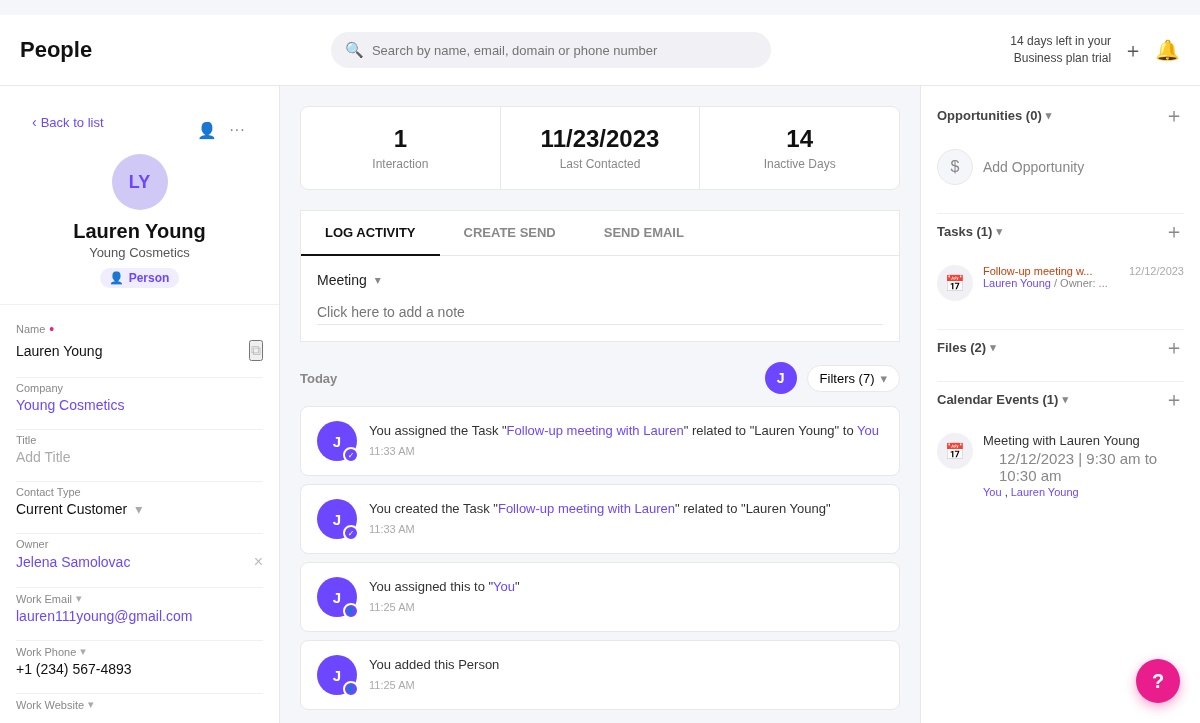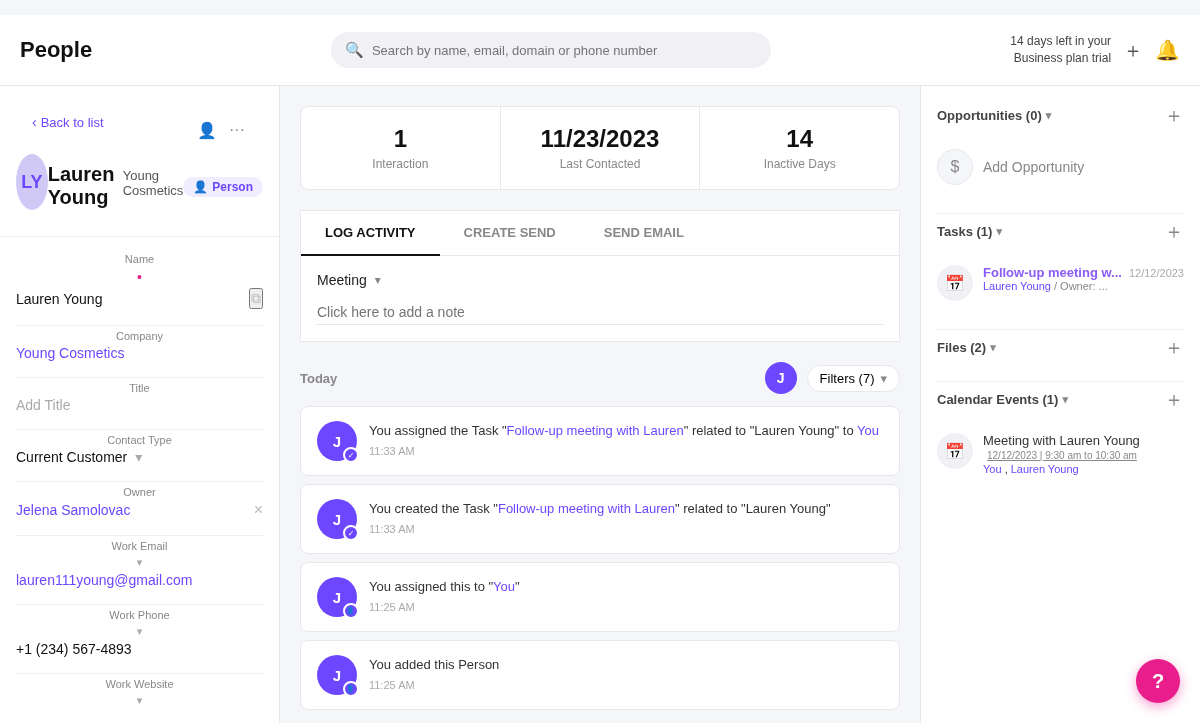--- a/index.html
+++ b/index.html
@@ -34,37 +34,37 @@
 
     
     .left-panel {
       width: 280px; min-width: 280px; background: #fff;
       border-right: 1px solid #e8e8e8; overflow-y: auto; padding: 0;
     }
     .left-top { padding: 16px 16px 0; border-bottom: 1px solid #f0f0f0; }
     .back-link { display: flex; align-items: center; gap: 4px; color: #6c47ff; font-size: 13px; cursor: pointer; text-decoration: none; margin-bottom: 16px; }
     .back-link .chevron { font-size: 14px; }
     .icon-btn { background: none; border: none; cursor: pointer; color: #888; font-size: 16px; padding: 2px; }
-    .profile-section { display: flex; flex-direction: row; align-items: center; padding: 8px 0 16px; }
+    .profile-section { display: flex; flex-direction: column; align-items: center; padding: 8px 0 16px; }
     .avatar-circle {
       width: 56px; height: 56px; border-radius: 50%;
       background: #d0c8f5; color: #6c47ff; font-size: 18px; font-weight: 700;
       display: flex; align-items: center; justify-content: center; margin-bottom: 10px;
     }
     .profile-name { font-size: 20px; font-weight: 700; color: #111; margin-bottom: 2px; }
     .profile-company { font-size: 13px; color: #555; margin-bottom: 8px; }
     .profile-badge {
       display: inline-flex; align-items: center; gap: 4px;
       background: #f0edff; color: #6c47ff; border-radius: 12px;
       padding: 3px 10px; font-size: 12px; font-weight: 600;
     }
     .back-row { display: flex; justify-content: space-between; align-items: center; padding: 12px 16px 0; }
     .fields-section { padding: 16px; }
     .field-row { margin-bottom: 16px; }
-    .field-label { font-size: 11px; color: #888; margin-bottom: 3px; display: flex; align-items: center; gap: 4px; flex-direction: column; }
+    .field-label { font-size: 11px; color: #888; margin-bottom: 3px; display: flex; align-items: center; gap: 4px; }
     .field-label .req-dot { color: #e91e8c; font-size: 14px; }
     .field-value { font-size: 14px; color: #111; }
     .field-value.link { color: #6c47ff; text-decoration: none; cursor: pointer; }
     .field-value.muted { color: #aaa; }
     .field-value-row { display: flex; align-items: center; justify-content: space-between; }
     .copy-icon { color: #bbb; cursor: pointer; font-size: 14px; }
     .select-row { display: flex; align-items: center; gap: 4px; }
     .owner-row { display: flex; align-items: center; justify-content: space-between; }
     .owner-x { color: #bbb; cursor: pointer; font-size: 16px; background: none; border: none; }
 
@@ -125,29 +125,29 @@
     .right-section-title .chevron { font-size: 11px; color: #888; }
     .right-add-btn { background: none; border: none; font-size: 20px; color: #888; cursor: pointer; }
 
     .opp-add-row { display: flex; align-items: center; gap: 10px; padding: 8px 0; cursor: pointer; }
     .opp-icon-circle { width: 36px; height: 36px; border-radius: 50%; background: #f5f6fa; border: 1px solid #e8e8e8; display: flex; align-items: center; justify-content: center; font-size: 16px; color: #888; }
     .opp-label { font-size: 14px; color: #888; }
 
     .task-item { display: flex; gap: 10px; align-items: flex-start; padding: 8px 0; }
     .task-icon-circle { width: 36px; height: 36px; border-radius: 50%; background: #f0f0f5; display: flex; align-items: center; justify-content: center; font-size: 16px; color: #6c47ff; flex-shrink: 0; }
     .task-body { flex: 1; }
-    .task-title { font-size: 13px; color: #8b5cf6; font-weight: bold; }
+    .task-title { font-size: 11px; color: #c2410c; }
     .task-date { font-size: 11px; color: #aaa; }
     .task-sub { font-size: 11px; color: #888; }
 
     .calendar-item { display: flex; gap: 10px; align-items: flex-start; padding: 8px 0; }
     .cal-icon-circle { width: 36px; height: 36px; border-radius: 50%; background: #f0f0f5; display: flex; align-items: center; justify-content: center; font-size: 16px; color: #6c47ff; flex-shrink: 0; }
     .cal-body { flex: 1; }
     .cal-title { font-size: 13px; color: #333; font-weight: 500; }
-    .cal-date { font-size: 10px; color: #888; margin: 2px 4px; text-decoration: underline; }
+    .cal-date { font-size: 15px; color: #888; margin: 2px 16px; }
     .cal-people { font-size: 11px; }
     .cal-people a { color: #6c47ff; text-decoration: none; }
 
     .help-fab {
       position: fixed; bottom: 20px; right: 20px;
       width: 44px; height: 44px; border-radius: 50%;
       background: #e91e8c; color: #fff; font-size: 20px; font-weight: 700;
       display: flex; align-items: center; justify-content: center;
       cursor: pointer; box-shadow: 0 4px 12px rgba(233,30,140,0.4);
       border: none;

